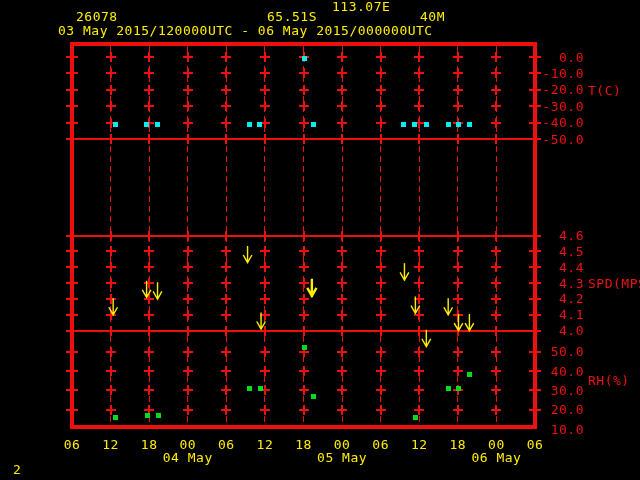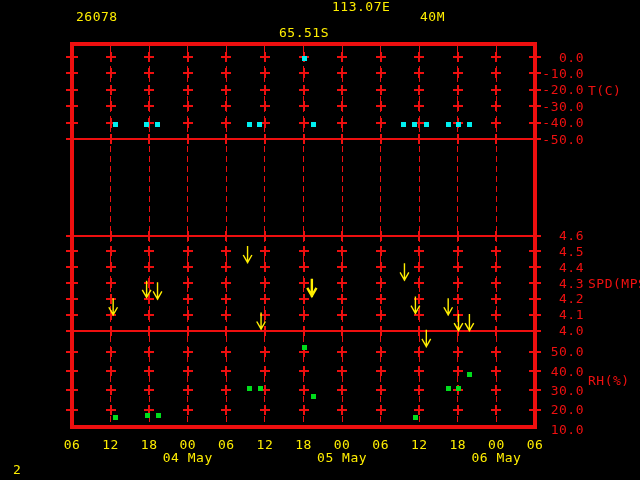--- a/index.html
+++ b/index.html
@@ -10,23 +10,24 @@
   .pagenum{position:absolute;font-size:13px;line-height:13px;color:#ffee00;}
   svg{position:absolute;left:0;top:0;}
   svg text{font-family:"DejaVu Sans Mono",monospace;letter-spacing:.5px;}
 </style>
 </head>
 <body>
 
 <div class="screen">
 
   <div class="hdr" style="left:76px;top:10px;">26078</div>
-  <div class="hdr" style="left:267px;top:26px;margin-left:12px;">65.51S</div>
+  <div class="hdr" style="left:267px;top:10px;">65.51S</div>
   <div class="hdr" style="left:332px;top:0;">113.07E</div>
   <div class="hdr" style="left:420px;top:10px;">40M</div>
+  <div class="hdr" style="left:58px;top:24px;">03 May 2015/120000UTC - 06 May 2015/000000UTC</div>
 
   <svg id="plot" width="640" height="480">
       <rect x="72" y="44" width="463" height="383" fill="none" stroke="#ee0f0f" stroke-width="4" shape-rendering="crispEdges"></rect>
       <line x1="110.58333333333333" y1="46" x2="110.58333333333333" y2="425" stroke="#ee0f0f" stroke-width="1" stroke-dasharray="6,4" shape-rendering="crispEdges"></line>
       <line x1="149.16666666666666" y1="46" x2="149.16666666666666" y2="425" stroke="#ee0f0f" stroke-width="1" stroke-dasharray="6,4" shape-rendering="crispEdges"></line>
       <line x1="187.75" y1="46" x2="187.75" y2="425" stroke="#ee0f0f" stroke-width="1" stroke-dasharray="6,4" shape-rendering="crispEdges"></line>
       <line x1="226.33333333333331" y1="46" x2="226.33333333333331" y2="425" stroke="#ee0f0f" stroke-width="1" stroke-dasharray="6,4" shape-rendering="crispEdges"></line>
       <line x1="264.91666666666663" y1="46" x2="264.91666666666663" y2="425" stroke="#ee0f0f" stroke-width="1" stroke-dasharray="6,4" shape-rendering="crispEdges"></line>
       <line x1="303.5" y1="46" x2="303.5" y2="425" stroke="#ee0f0f" stroke-width="1" stroke-dasharray="6,4" shape-rendering="crispEdges"></line>
       <line x1="342.0833333333333" y1="46" x2="342.0833333333333" y2="425" stroke="#ee0f0f" stroke-width="1" stroke-dasharray="6,4" shape-rendering="crispEdges"></line>

